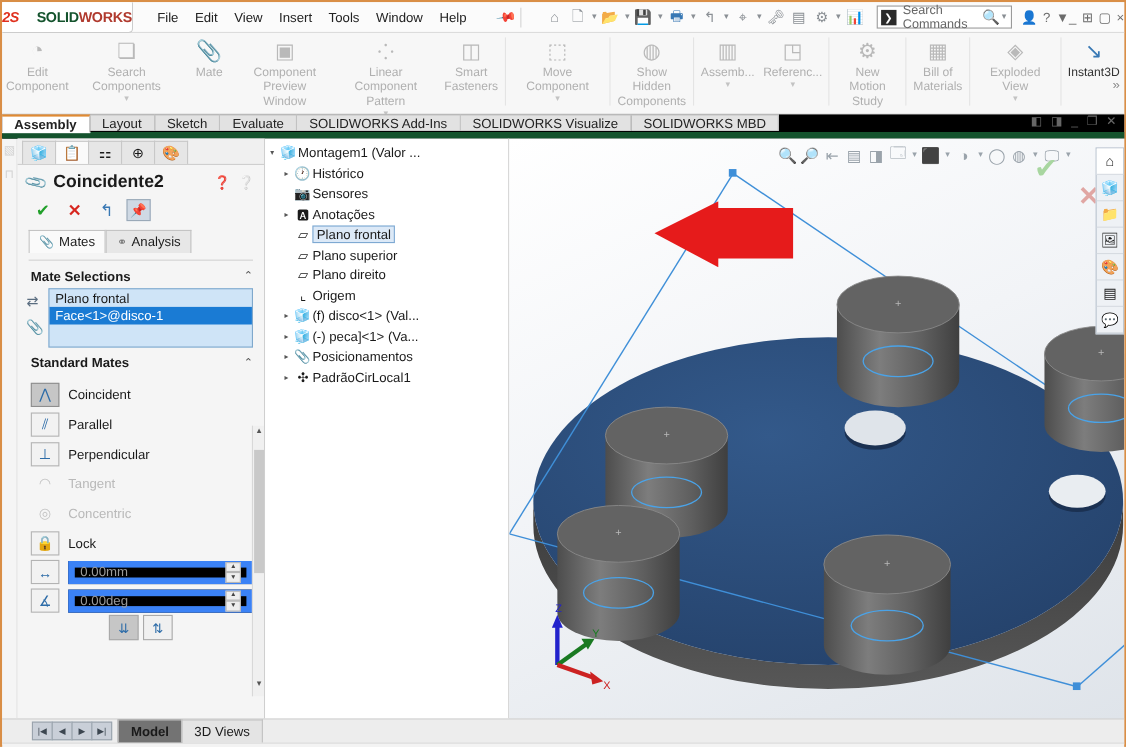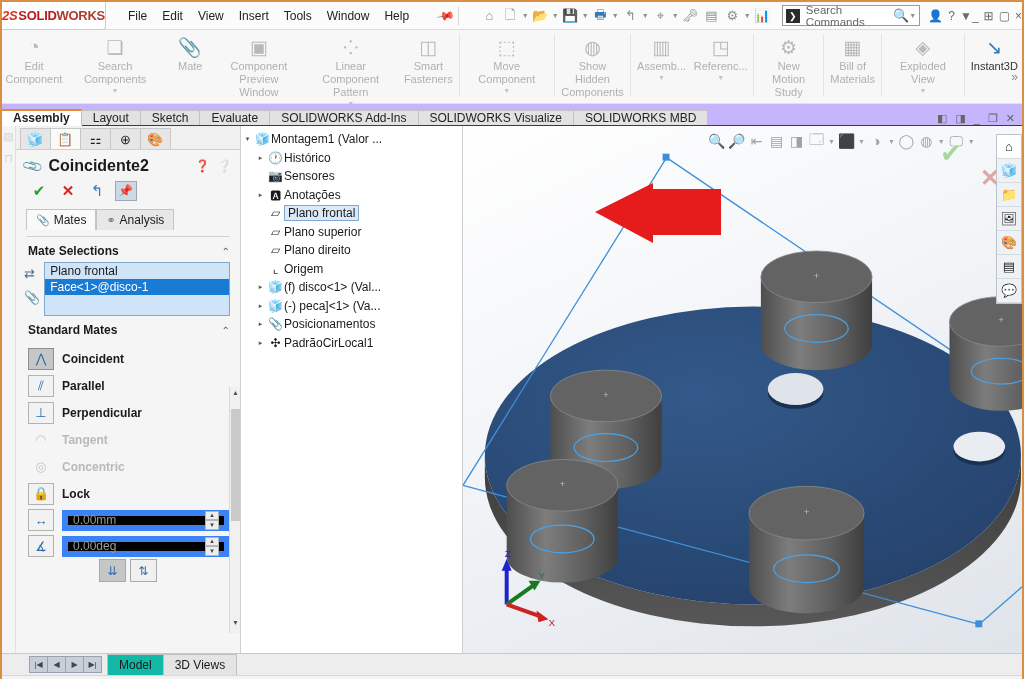--- a/index.html
+++ b/index.html
@@ -13,22 +13,22 @@
          border:2px solid #d98e46; background:#f5f5f5; }
 
   
   .titlebar { position:relative; height:28px; background:#fbfbfb;
               border-bottom:1px solid #dcdcdc; display:flex; align-items:center; }
   .logo-tab { width:122px; height:28px; background:#fff;
               border:1px solid #ccc; border-top:none; border-left:none;
               border-radius:0 0 4px 0; display:flex; align-items:center;
               justify-content:center; }
   .logo-txt { font-weight:bold; font-size:13px; letter-spacing:-.3px; }
-  .logo-ds { color:#e0301e; font-style:italic; font-weight:bold; margin-right:1px;}
-  .logo-solid { color:#b91c1c; }
+  .logo-ds { color:#e0301e; font-style:italic; font-weight:bold; margin-right:16px;}
+  .logo-solid { color:#14532d; }
   .logo-works { color:#b03a2e; }
   .menus { display:flex; align-items:center; margin-left:22px; gap:15px; }
   .menus span { font-size:12px; color:#222; cursor:default; }
   .pin { margin-left:14px; color:#2a7fc9; font-size:13px; transform:rotate(35deg); }
   .tb-icons { display:flex; align-items:center; gap:2px; margin-left:16px; }
   .ticon { width:19px; height:19px; display:flex; align-items:center;
            justify-content:center; font-size:13px; color:#8a8f94; }
   .ticon.blue { color:#3878b4; }
   .caret { font-size:7px; color:#8a8f94; width:7px; }
   .sep-v { width:1px; height:18px; background:#d5d5d5; margin:0 5px; }
@@ -50,22 +50,22 @@
              font-size:19px; color:#b9b9b9; }
   .rb .lbl { font-size:11px; color:#b0b0b0; text-align:center; line-height:13px;
              max-width:96px; }
   .rb .dd { font-size:7px; color:#c3c3c3; margin-top:1px; }
   .rgroup-sep { width:1px; height:62px; background:#e4e4e4; margin:0 2px; }
   .rb.active .gly { color:#3878b4; }
   .rb.active .lbl { color:#333; }
   .chev { position:absolute; right:4px; top:40px; color:#8a8a8a; font-size:12px; }
 
   
-  .tabstrip { height:22px; background:#c4b5fd; display:flex; align-items:flex-end;
-              border-bottom:1px solid #14532d; position:relative; }
+  .tabstrip { height:22px; background:#000000; display:flex; align-items:flex-start;
+              border-bottom:6px solid #14532d; position:relative; }
   .tab { padding:0 11px; display:flex; align-items:center; font-size:12px;
          background:#e2e2e2; border-right:1px solid #c2c2c2;
          border-top:1px solid #c2c2c2; color:#222; }
   .tab.sel { background:#fff; font-weight:bold; border-top:2px solid #e08a33;
              border-bottom:1px solid #fff; margin-bottom:-1px; }
   .tabstrip-right { margin-left:auto; display:flex; align-items:center;
                     gap:8px; padding-right:7px; color:#666; font-size:11px; }
 
   
   .body-row { display:flex; height:527px; }
@@ -117,21 +117,21 @@
   .sel-item { padding:1px 5px; font-size:12px; }
   .sel-item.hl { background:#1a7bd4; color:#fff; }
   .mates-list { padding:4px 0 0 0; }
   .mate-row { display:flex; align-items:center; gap:8px; padding:2px 10px 2px 12px;
               height:27px; }
   .mate-ico { width:26px; height:22px; border:1px solid #b3b3b3; background:#f2f2f2;
               display:flex; align-items:center; justify-content:center;
               font-size:13px; color:#2d6ca8; }
   .mate-ico.sel { background:#c6c6c6; border-color:#8e8e8e; }
   .mate-ico.dim { border:none; background:none; color:#c4c4c4; }
-  .mate-lbl { font-size:12px;font-weight:bold; }
+  .mate-lbl { font-size:12px; }
   .mate-lbl.dim { color:#b9b9b9; }
   .spin-row { display:flex; align-items:center; gap:8px; padding:2px 10px 2px 12px; }
   .spin { flex:1; height:21px; border:6px solid #3b82f6; background:#000000;
           display:flex; align-items:center; padding:0 5px; color:#9a9a9a;
           font-size:12px; }
   .spin-btns { margin-left:auto; display:flex; flex-direction:column;
                width:14px; height:19px; }
   .spin-btns div { flex:1; border:1px solid #b5b5b5; background:#eee;
                    font-size:6px; display:flex; align-items:center;
                    justify-content:center; color:#444; }
@@ -181,21 +181,21 @@
   
   .bottom-tabs { height:22px; background:#ededed; display:flex; align-items:center;
                  border-top:1px solid #c9c9c9; padding-left:27px; }
   .nav-btns { display:flex; margin-right:6px; }
   .nav-btn { width:19px; height:17px; background:#c9cfd8; border:1px solid #9aa3ad;
              display:flex; align-items:center; justify-content:center;
              font-size:8px; color:#3c4650; margin-right:-1px; }
   .btab { padding:0 11px; height:21px; display:flex; align-items:center;
           font-size:12px; background:#e4e4e4; border:1px solid #c0c0c0;
           border-bottom:none; margin-right:-1px; }
-  .btab.sel { background:#14b8a6; font-weight:normal; }
+  .btab.sel { background:#737373; font-weight:bold; }
   .statusbar { height:23px; background:#f3f3f3; border-top:1px solid #d8d8d8;
                display:flex; align-items:center; padding-left:4px; gap:1px; }
   .sb-ico { width:20px; height:19px; display:flex; align-items:center;
             justify-content:center; font-size:12px; color:#5b7fa6; position:relative; }
   .sb-ico.dim { color:#cfcfcf; }
   .sb-ico.purple { color:#8a3fa8; }
   .grip { width:5px; height:17px;
           background:repeating-linear-gradient(to bottom,#bbb 0 1px,transparent 1px 3px);
           margin-right:3px; }
 </style>

